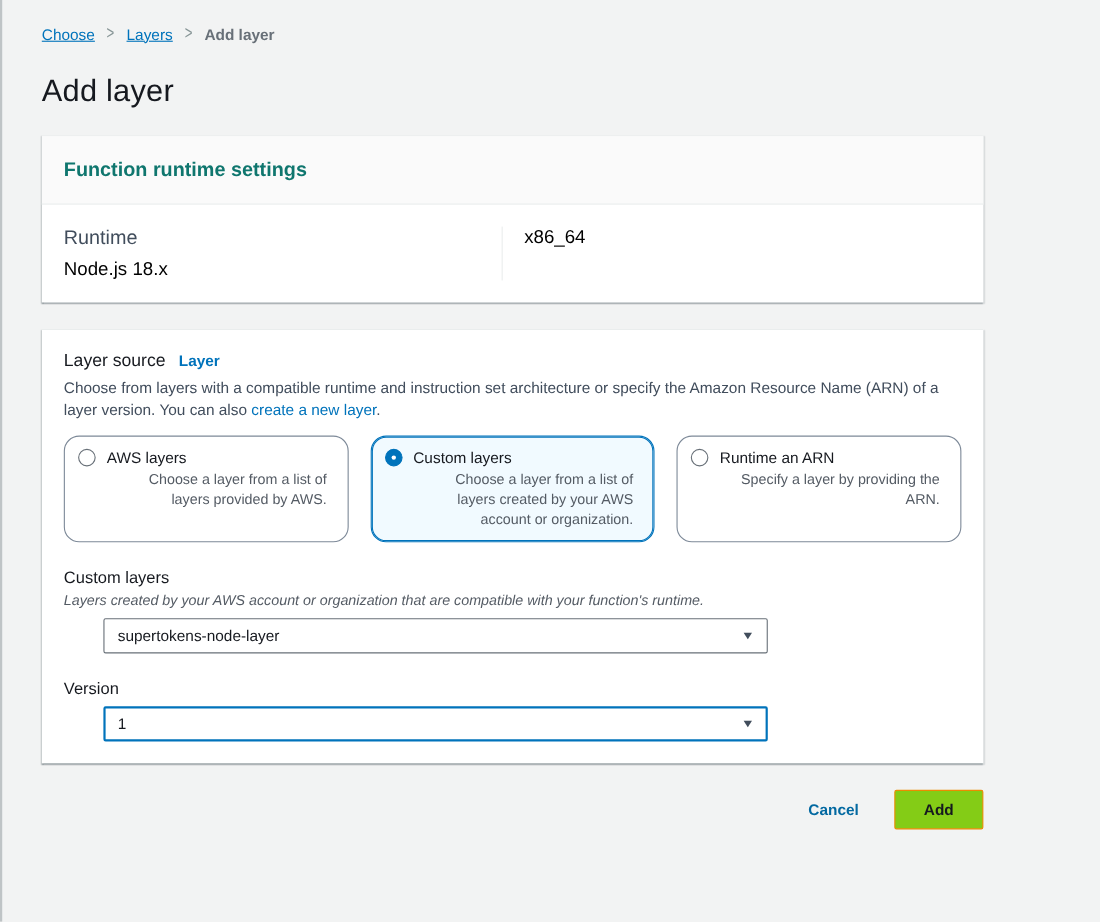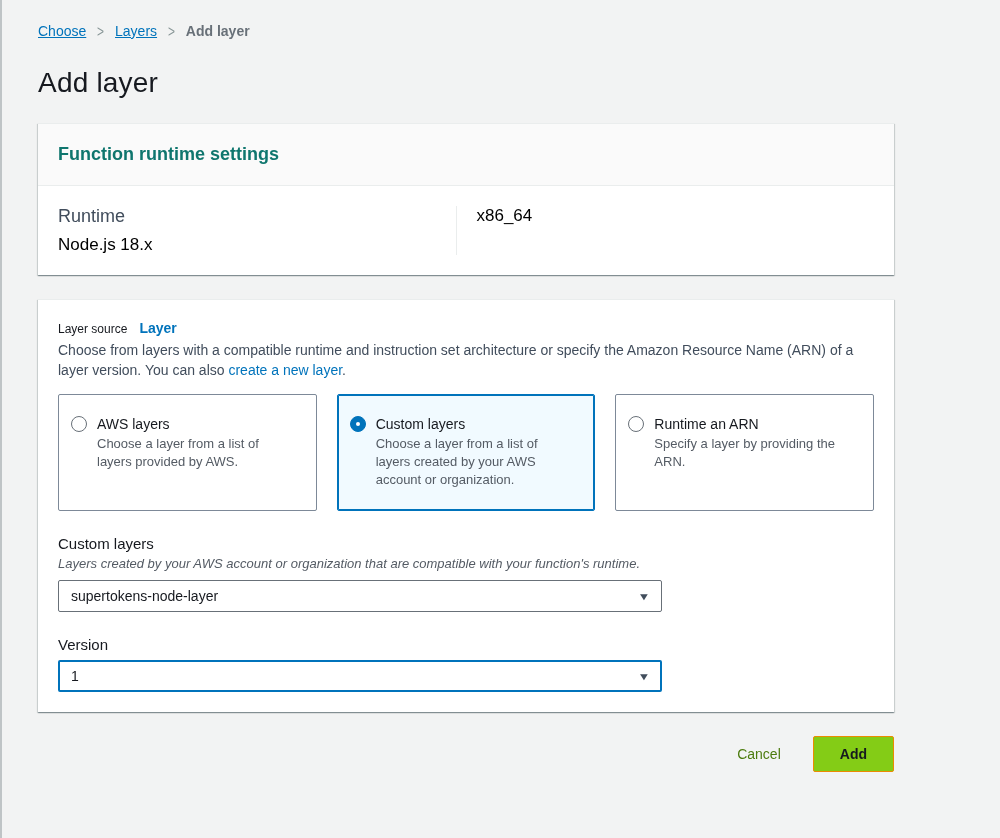--- a/index.html
+++ b/index.html
@@ -42,30 +42,30 @@
 
   
   .kv-grid { display: flex; }
   .kv-col { flex: 1; }
   .kv-col + .kv-col { border-left: 1px solid #eaeded; padding-left: 20px; }
   .kv-label { font-size: 18px; color: #414d5c; margin-bottom: 8px; }
   .kv-value { font-size: 17px; color: #000000; }
 
   
   .layer-source-row { display: flex; align-items: baseline; }
-  .layer-source-label { font-size: 12px; color: #16191f; }
+  .layer-source-label { font-size: 16px; color: #16191f; }
   .info-link { font-size: 14px; font-weight: 700; color: #0073bb; margin-left: 12px; cursor: pointer; text-decoration: none; }
   .source-desc { font-size: 14px; line-height: 20px; color: #414d5c; margin-top: 4px; max-width: 816px; }
   .source-desc a { color: #0073bb; text-decoration: none; cursor: pointer; text-align: center; }
 
   
   .tiles { display: flex; gap: 20px; margin-top: 14px; }
   .tile {
-    flex: 1; background: #ffffff; border: 1px solid #7d8998; border-radius: 2px;
-    padding: 21px 12px; min-height: 96px; cursor: pointer;
+    flex: 1; background: #ffffff; border: 1px solid #7d8998; border-radius: 14px;
+    padding: 11px 12px; min-height: 96px; cursor: pointer; text-align: right;
   }
   .tile.selected { background: #f1faff; border-color: #0073bb; box-shadow: 0 0 0 1px #0073bb inset; }
   .tile-head { display: flex; align-items: center; font-size: 14px; color: #16191f; }
   .radio {
     width: 16px; height: 16px; border-radius: 50%;
     border: 1px solid #687078; background: #fff; margin-right: 10px; flex: none;
     position: relative;
   }
   .radio.checked { border-color: #0073bb; background: #0073bb; }
   .radio.checked::after {
@@ -74,30 +74,30 @@
   }
   .tile-desc { font-size: 13px; line-height: 18px; color: #545b64; margin: 3px 0 0 26px; max-width: 200px; }
 
   
   .field-label { font-size: 15px; color: #16191f; margin-top: 24px; }
   .field-desc { font-size: 13px; line-height: 18px; color: #545b64; margin-top: 3px; font-style: italic; }
   .select {
     width: 604px; height: 32px; margin-top: 7px;
     background: #fff; border: 1px solid #687078; border-radius: 2px;
     display: flex; align-items: center; justify-content: space-between;
-    padding: 0 12px; font-size: 14px; color: #16191f; cursor: pointer;
+    padding: 0 12px; font-size: 14px; color: #16191f; cursor: pointer; margin-left: 36px;
   }
   .select.focused { border: 2px solid #0073bb; padding: 0 11px; }
   .caret { font-size: 10px; color: #414d5c; transform: scaleX(1.3); }
 
   
   .actions { width: 856px; display: flex; justify-content: flex-end; align-items: center; margin-top: 22px; }
   .btn-cancel {
     background: none; border: none; font-family: inherit;
-    font-size: 14px; font-weight: 400; color: #4d7c0f; cursor: pointer; padding: 8px 4px;
+    font-size: 14px; font-weight: 700; color: #0369a1; cursor: pointer; padding: 8px 4px;
   }
   .btn-add {
     margin-left: 28px; background: #84cc16; border: 1px solid #ec8b00; border-radius: 2px;
     font-family: inherit; font-size: 14px; font-weight: 700; color: #16191f;
     padding: 9px 26px; cursor: pointer;
   }
 </style>
 </head>
 <body>
 

